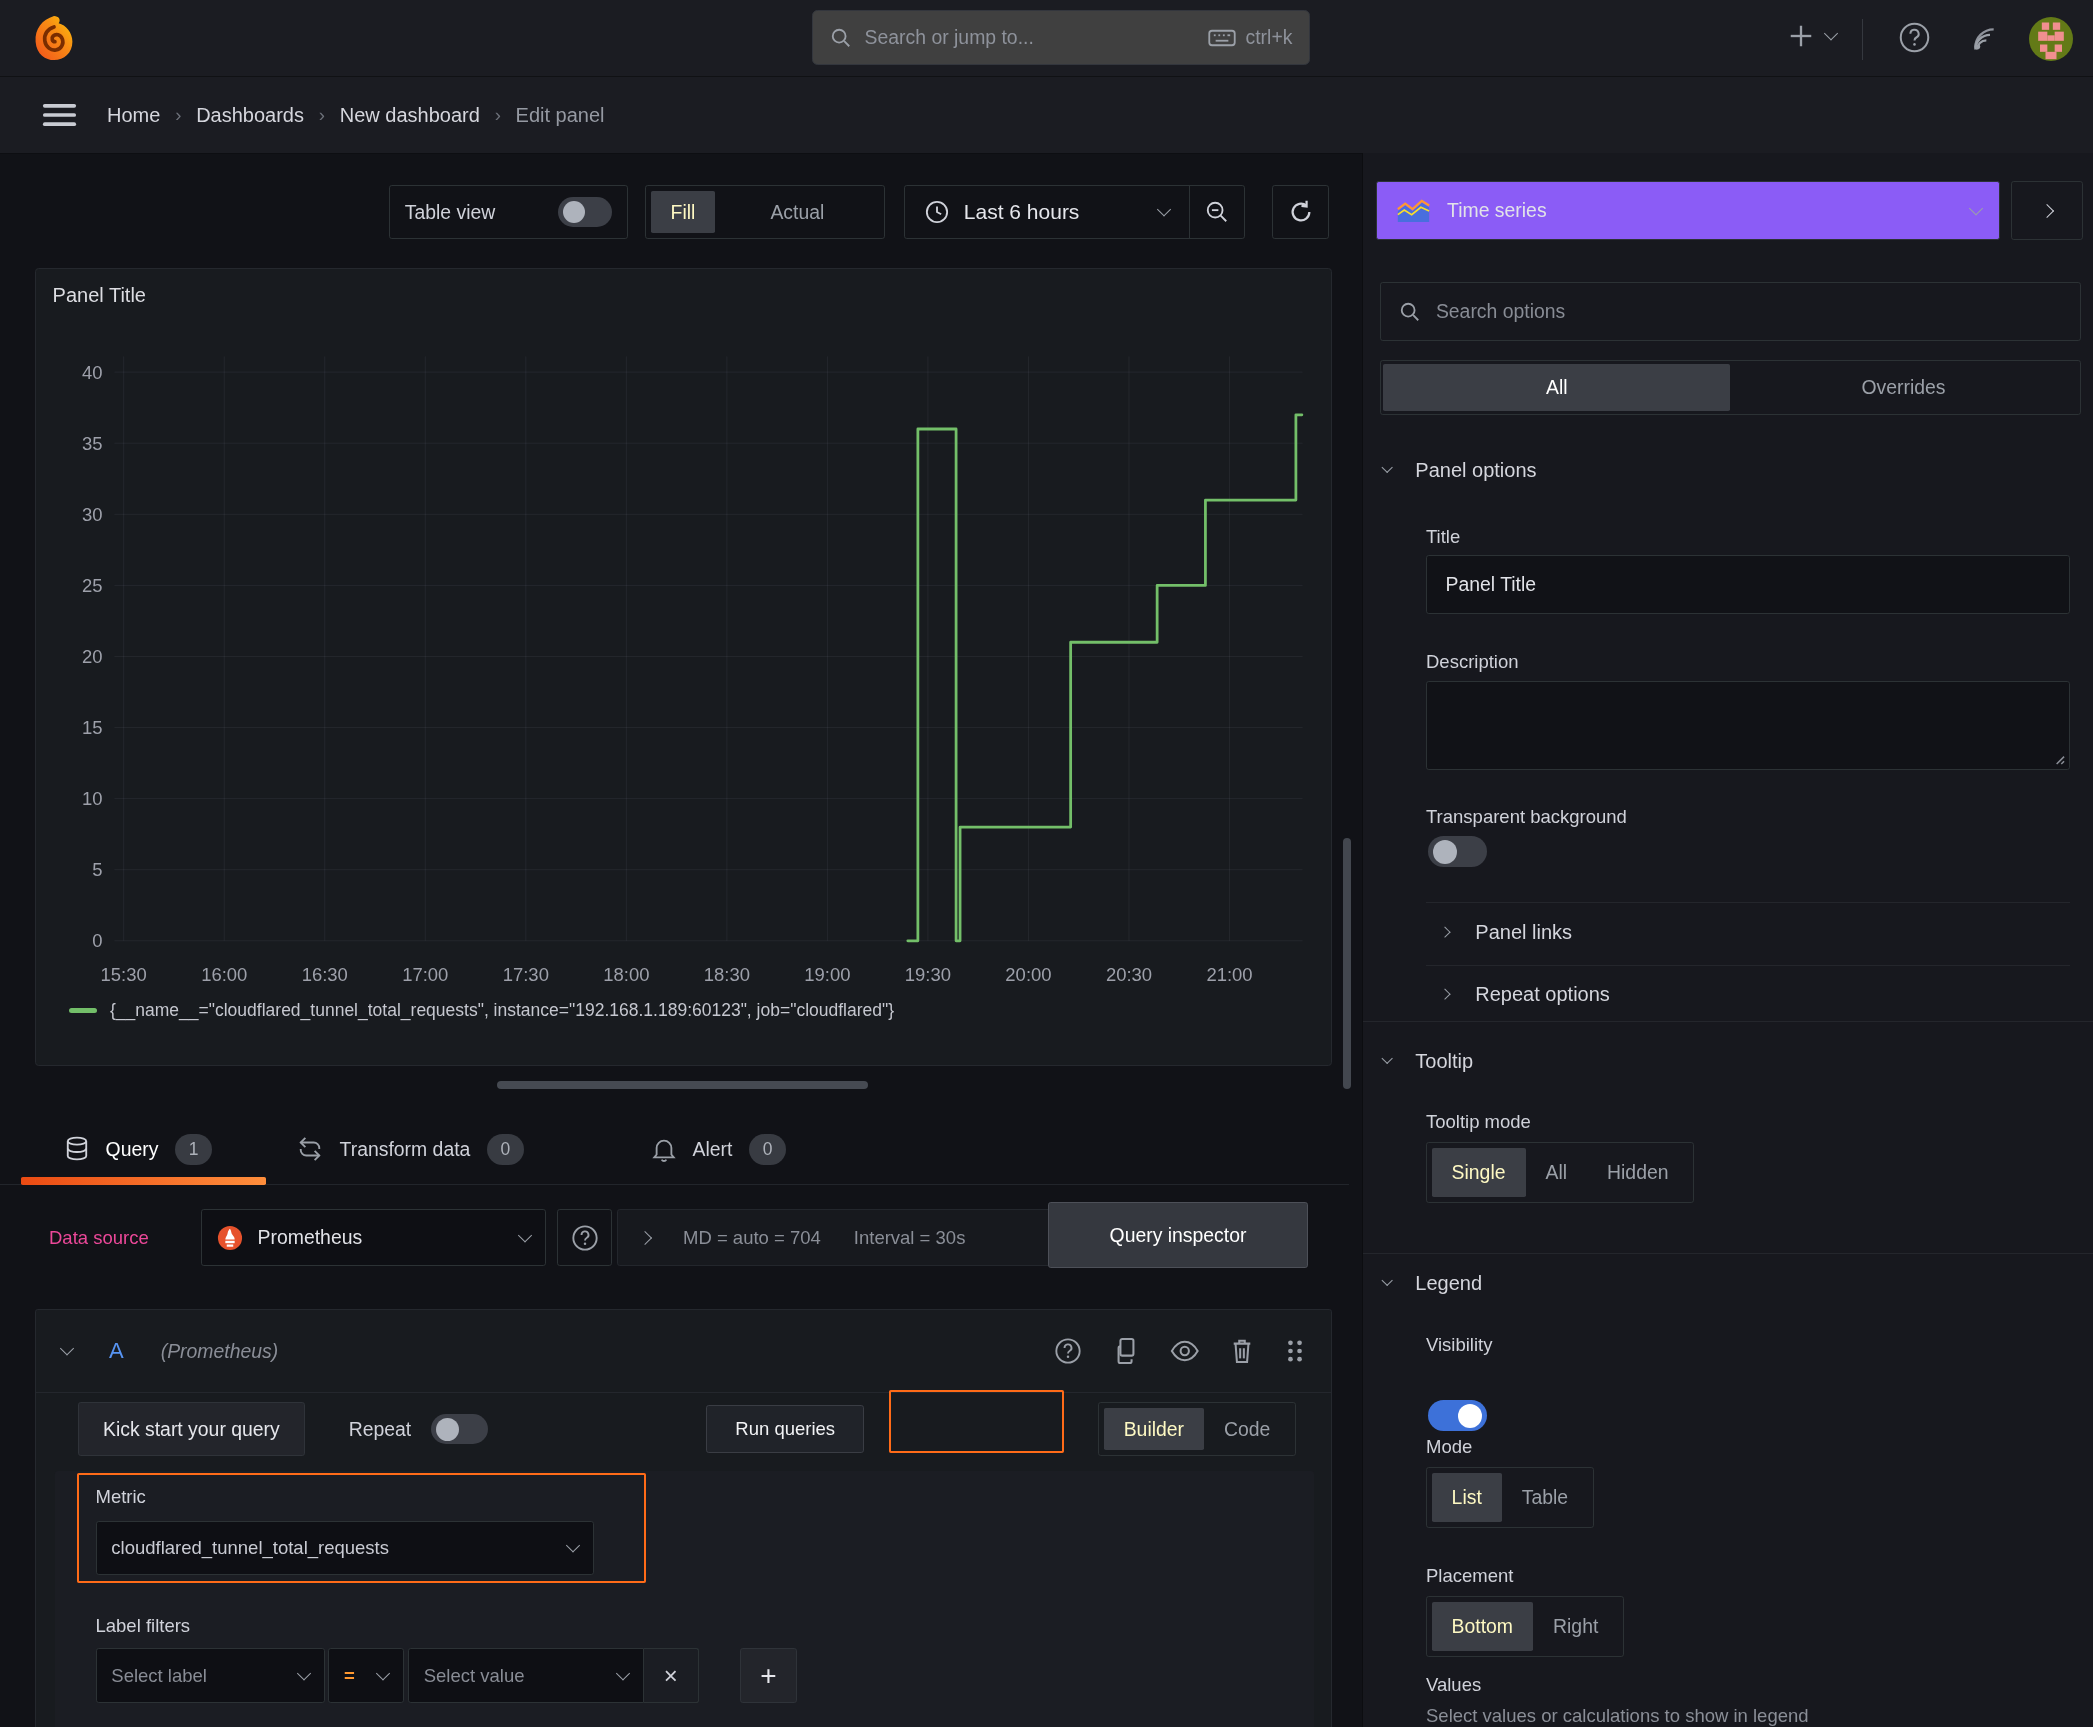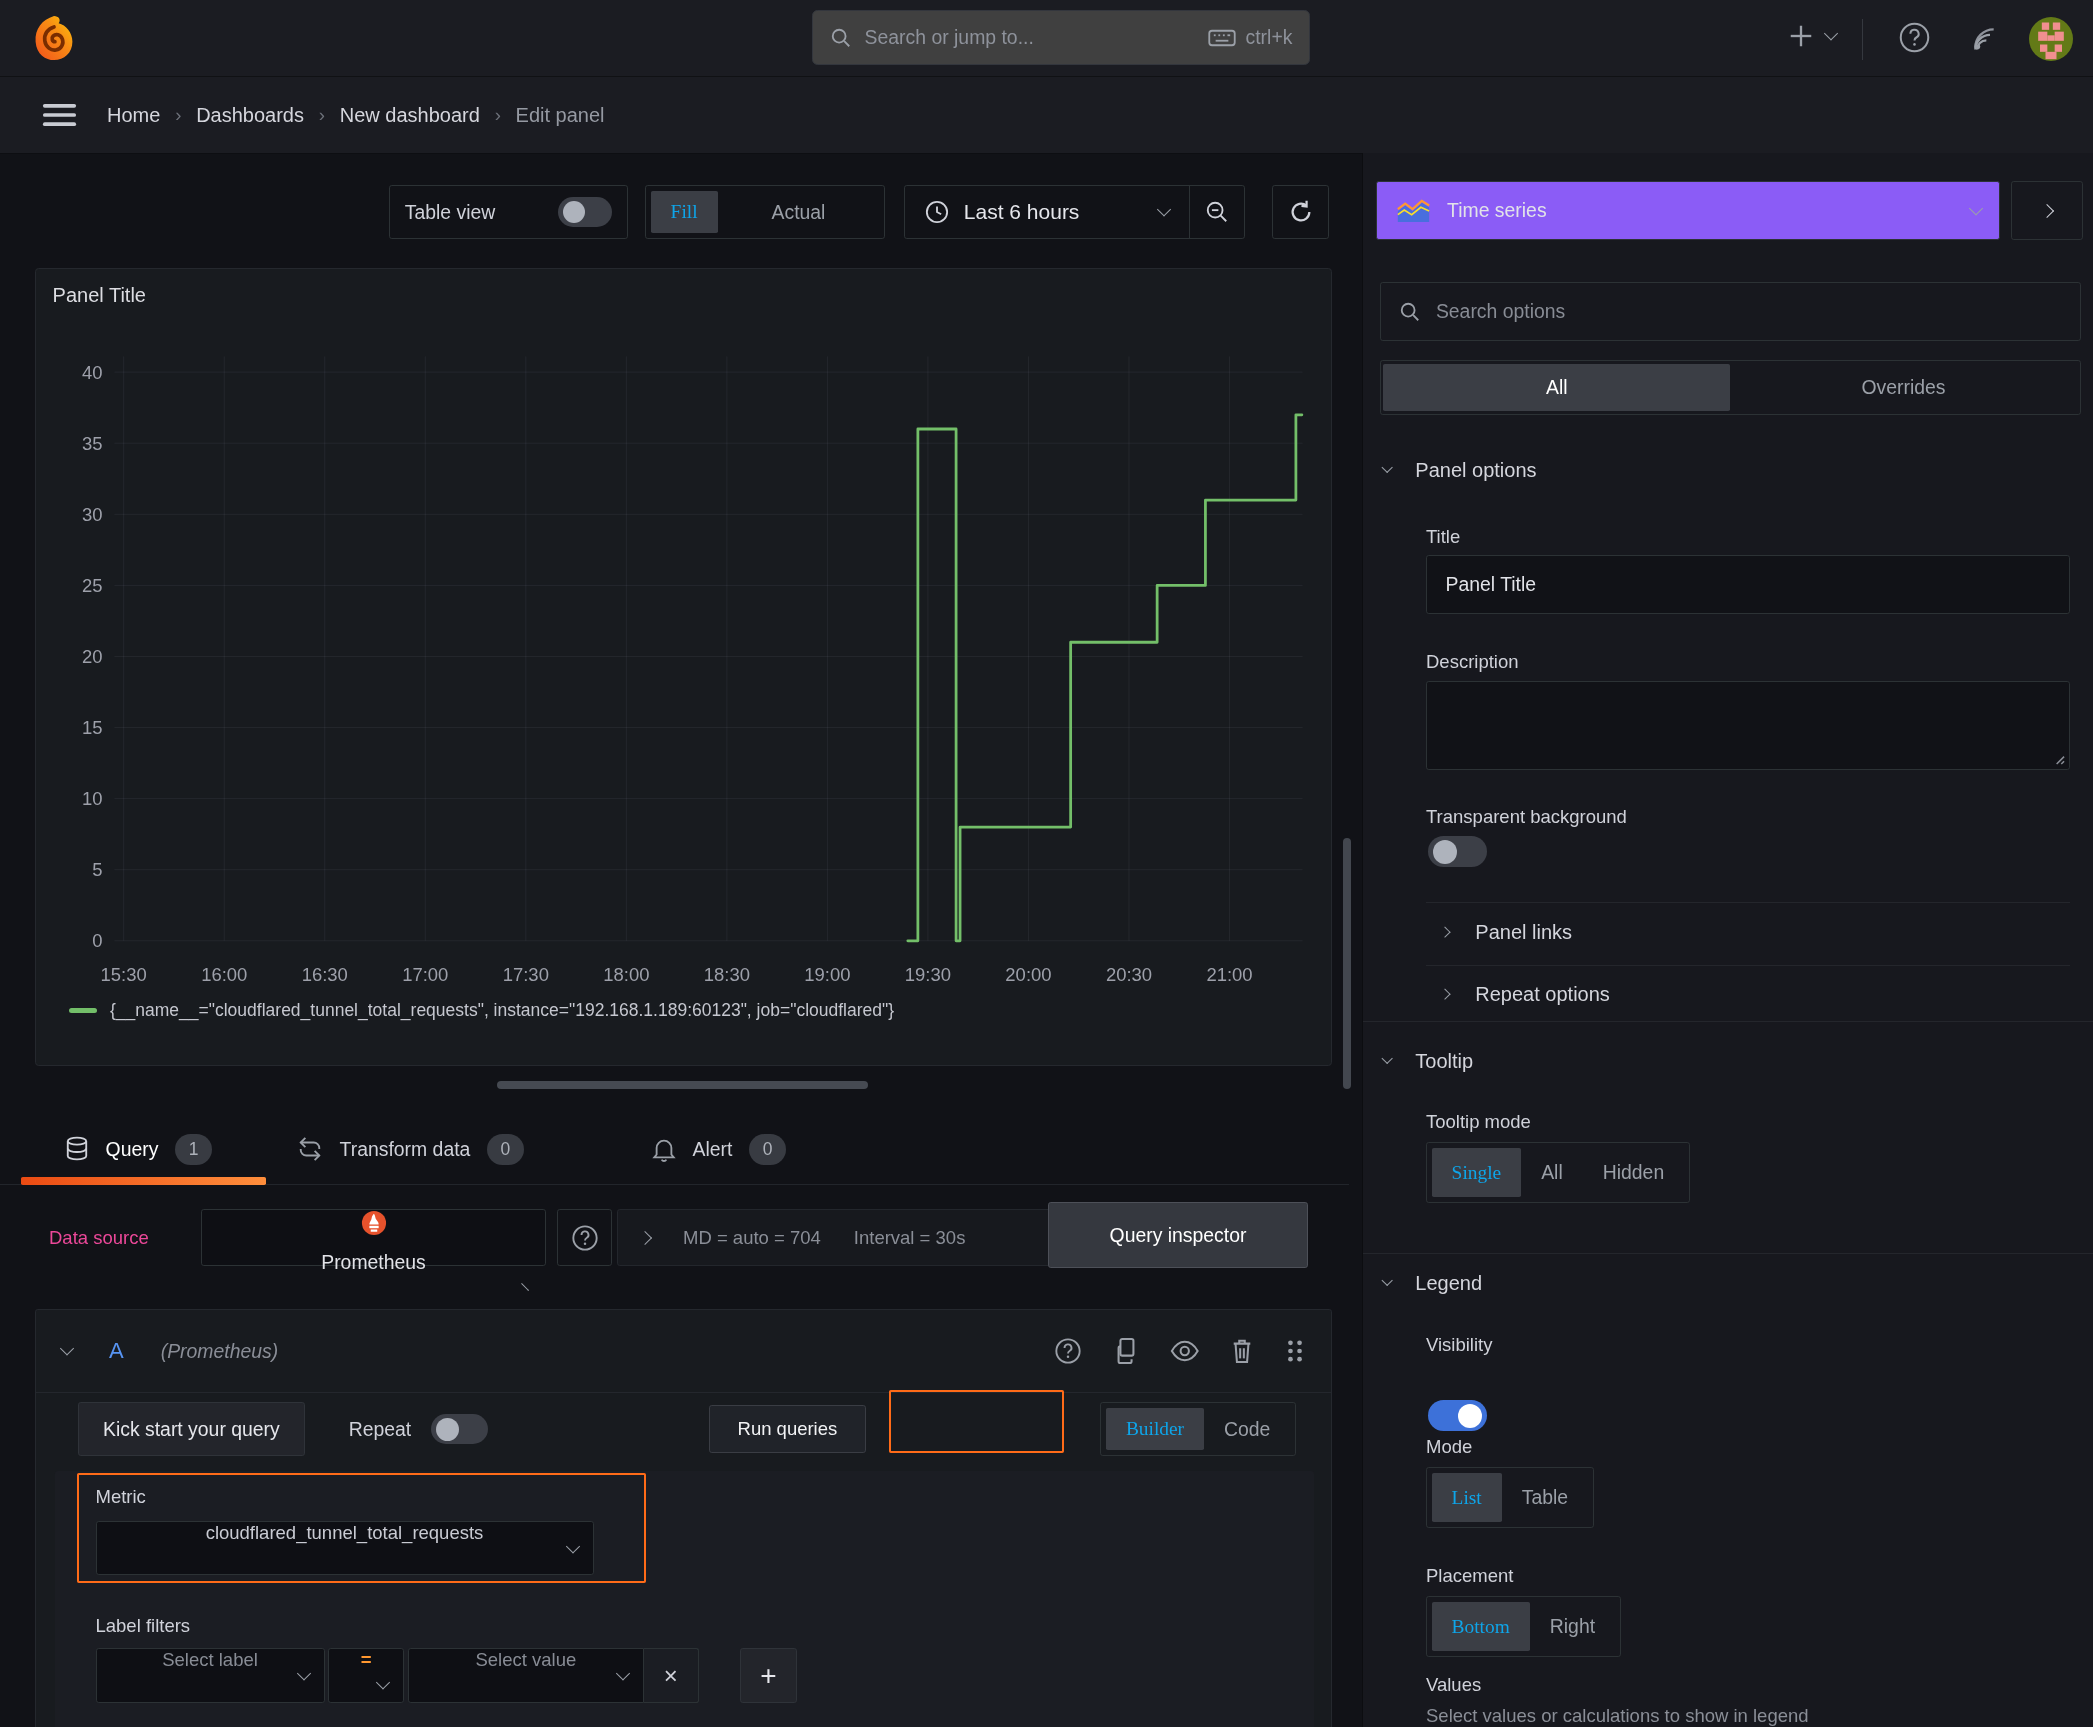--- a/index.html
+++ b/index.html
@@ -22,22 +22,22 @@
 
   .btn { height:44px; border-radius:2.8px; font-size:19.4px; display:flex; align-items:center; justify-content:center; cursor:pointer; }
   .btn-discard { border:0.9px solid #eb3f6e; color:#f05580; background:transparent; }
   .btn-save { background:#383a41; color:#ffffff; }
   .btn-apply { background:#3d71d9; color:#ffffff; }
 
   
   .boxed { border:0.9px solid #2c3235; border-radius:2.8px; background:transparent; }
   .seg-group { display:flex; align-items:stretch; border:0.9px solid #2c3235; border-radius:2.8px; padding:4.6px; }
   .seg { padding:0 20px; display:flex; align-items:center; justify-content:center; border-radius:1.8px; color:#9ba0a8; font-size:19.4px; }
-  .seg.active { background:#3b3e45; color:#0ea5e9;font-family:Liberation Serif, serif; }
-  .select { background:#0e0f14; border:0.9px solid #2c3235; border-radius:2.8px; display:flex; align-items:center; font-size:18.5px; color:#c9cbd3; padding:0 14.8px;flex-direction:column; }
+  .seg.active { background:#3b3e45; color:#fef9c3; }
+  .select { background:#0e0f14; border:0.9px solid #2c3235; border-radius:2.8px; display:flex; align-items:center; font-size:18.5px; color:#c9cbd3; padding:0 14.8px; }
   .select .chev { margin-left:auto; }
   .placeholder { color:#888c95; }
   .toggle { border-radius:15.7px; position:relative; width:59px; height:31px; background:#3c3f47; }
   .toggle .knob { position:absolute; top:3.7px; width:24px; height:24px; border-radius:50%; background:#aeb3bc; left:4.6px; }
   .toggle.on { background:#3d71d9; }
   .toggle.on .knob { background:#ffffff; left:auto; right:4.6px; }
 
   .chev { width:10px; height:10px; border-right:1.8px solid currentColor; border-bottom:1.8px solid currentColor; display:inline-block; }
   .chev.down { transform:rotate(45deg) translate(-1.8px,-1.8px); }
   .chev.right { transform:rotate(-45deg); }

